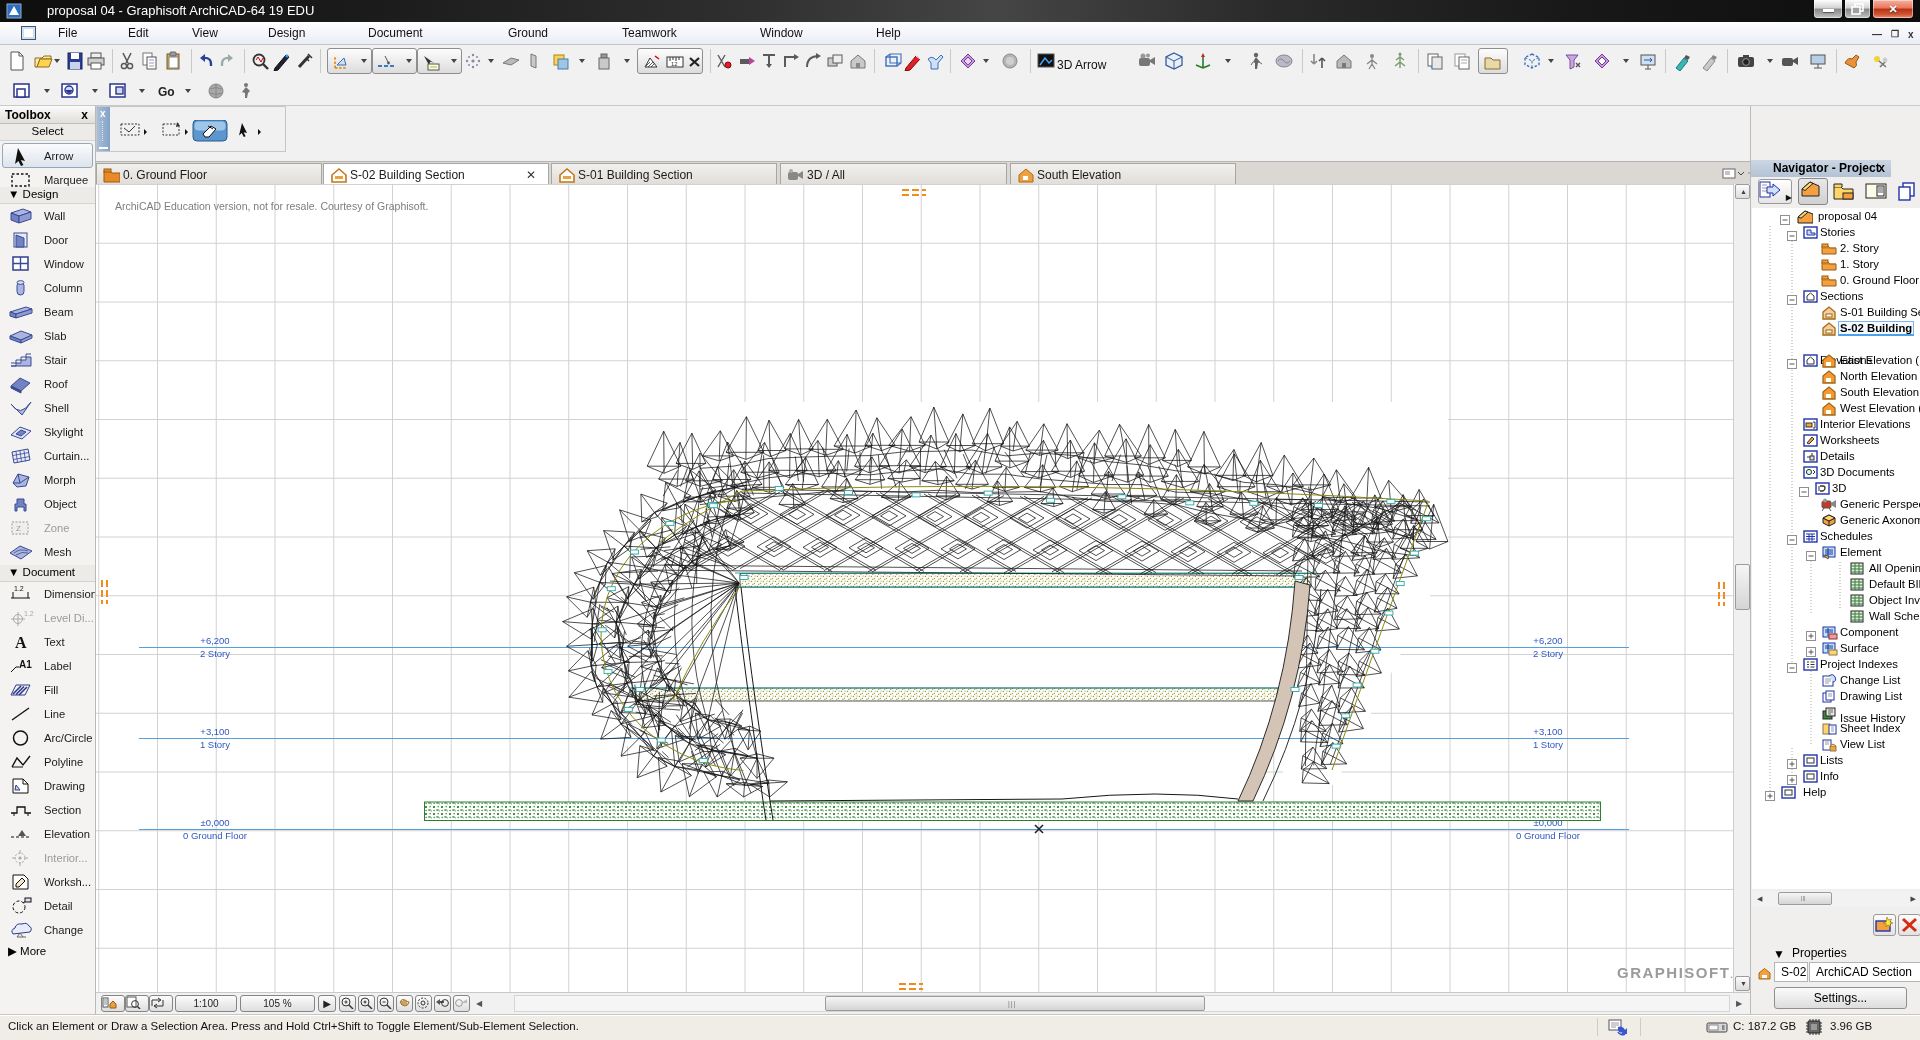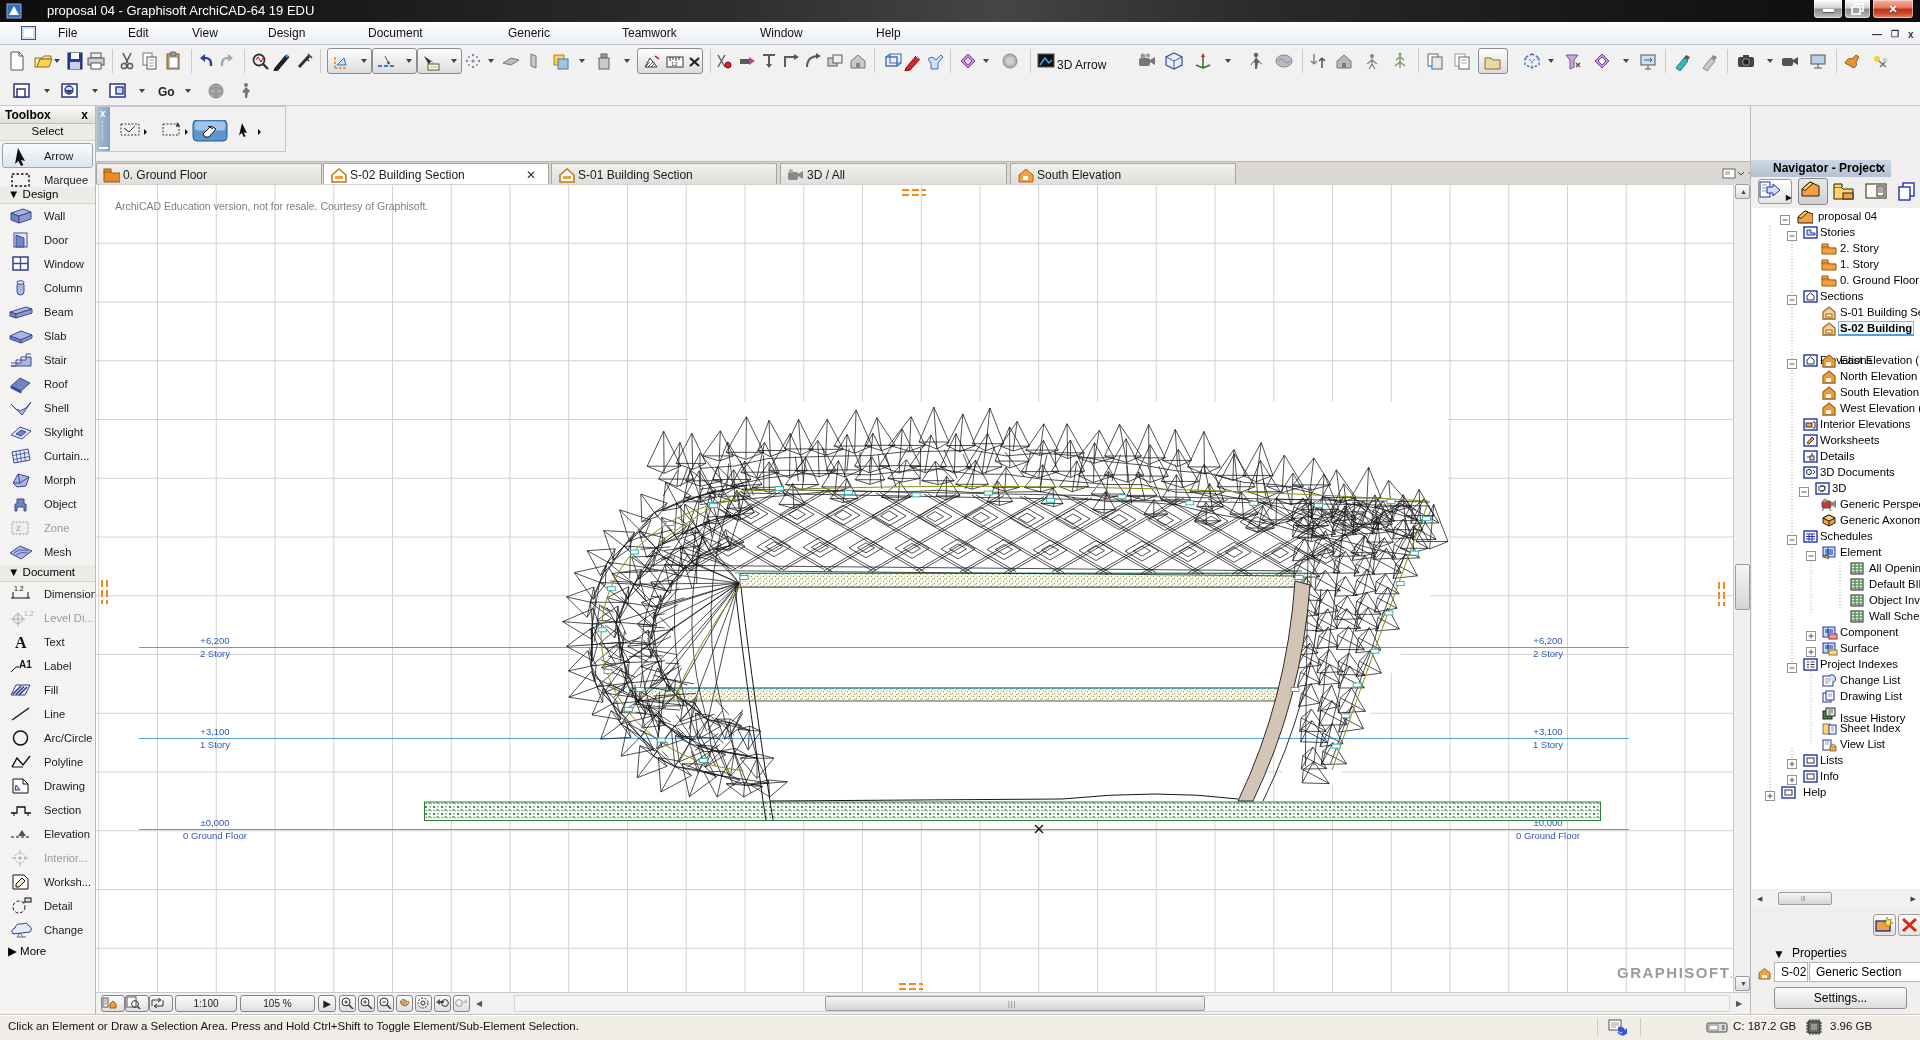--- a/index.html
+++ b/index.html
@@ -76,21 +76,21 @@
       <div class="capg" style="top:3px">✕</div>
     </div>
 </div>
 <div id="menubar" class="abs">
 <div id="mdico"></div>
 <div class="menu" style="left:58px">File</div>
 <div class="menu" style="left:128px">Edit</div>
 <div class="menu" style="left:192px">View</div>
 <div class="menu" style="left:268px">Design</div>
 <div class="menu" style="left:368px">Document</div>
-<div class="menu" style="left:508px">Generic</div>
+<div class="menu" style="left:508px">Ground</div>
 <div class="menu" style="left:622px">Teamwork</div>
 <div class="menu" style="left:760px">Window</div>
 <div class="menu" style="left:876px">Help</div>
 <div class="mdibtn" style="left:1872px">—</div>
     <div class="mdibtn" style="left:1891px;font-size:9px">❐</div>
     <div class="mdibtn" style="left:1908px">x</div>
 </div>
 <div id="tb1" class="abs tbrow">
 <span class="ic" style="left:7px;top:6px"><svg width="20" height="20" viewBox="0 0 20 20">
         <path d="M4 1h8l4 4v14H4z" fill="#fff" stroke="#555"></path>
@@ -1260,21 +1260,21 @@
       </svg></div>
 <div id="prophead" style="top:838px">
       <span style="position:absolute;left:22px;top:3px">▼</span>
       <span style="position:absolute;left:41px;top:2px">Properties</span>
     </div>
 <div style="position:absolute;left:6px;top:860px"><svg width="15" height="13" viewBox="0 0 15 13">
         <path d="M2 6l5.5-4.5L13 6v6H2z" fill="#f4a040" stroke="#a06a18"></path>
         <rect x="5" y="8" width="5" height="3" fill="#fff"></rect>
       </svg></div>
 <div class="pfield" style="left:23px;width:34px;top:856px">S-02</div>
-<div class="pfield" style="left:58px;width:112px;top:856px">Generic Section</div>
+<div class="pfield" style="left:58px;width:112px;top:856px">ArchiCAD Section</div>
 <div id="setbtn" style="top:881px">Settings...</div>
 </div>
 <div id="statusbar" class="abs">
 <span style="position:absolute;left:8px;top:5px">Click an Element or Draw a Selection Area. Press and Hold Ctrl+Shift to Toggle Element/Sub-Element Selection.</span>
 <span class="vsep" style="left:1597px"></span>
 <div style="position:absolute;left:1608px;top:3px"><svg width="20" height="19" viewBox="0 0 20 19">
         <rect x="1" y="2" width="12" height="10" fill="#fff" stroke="#555"></rect>
         <path d="M3 5h8M3 7h8M3 9h5" stroke="#99a"></path>
         <path d="M10 9a5 5 0 017 3l2-2v6h-6l2-2a3.2 3.2 0 01-5-2z" fill="#3a55d4"></path>
         <path d="M17 16a5 5 0 01-7-2" fill="none" stroke="#3a55d4" stroke-width="1.6"></path>

